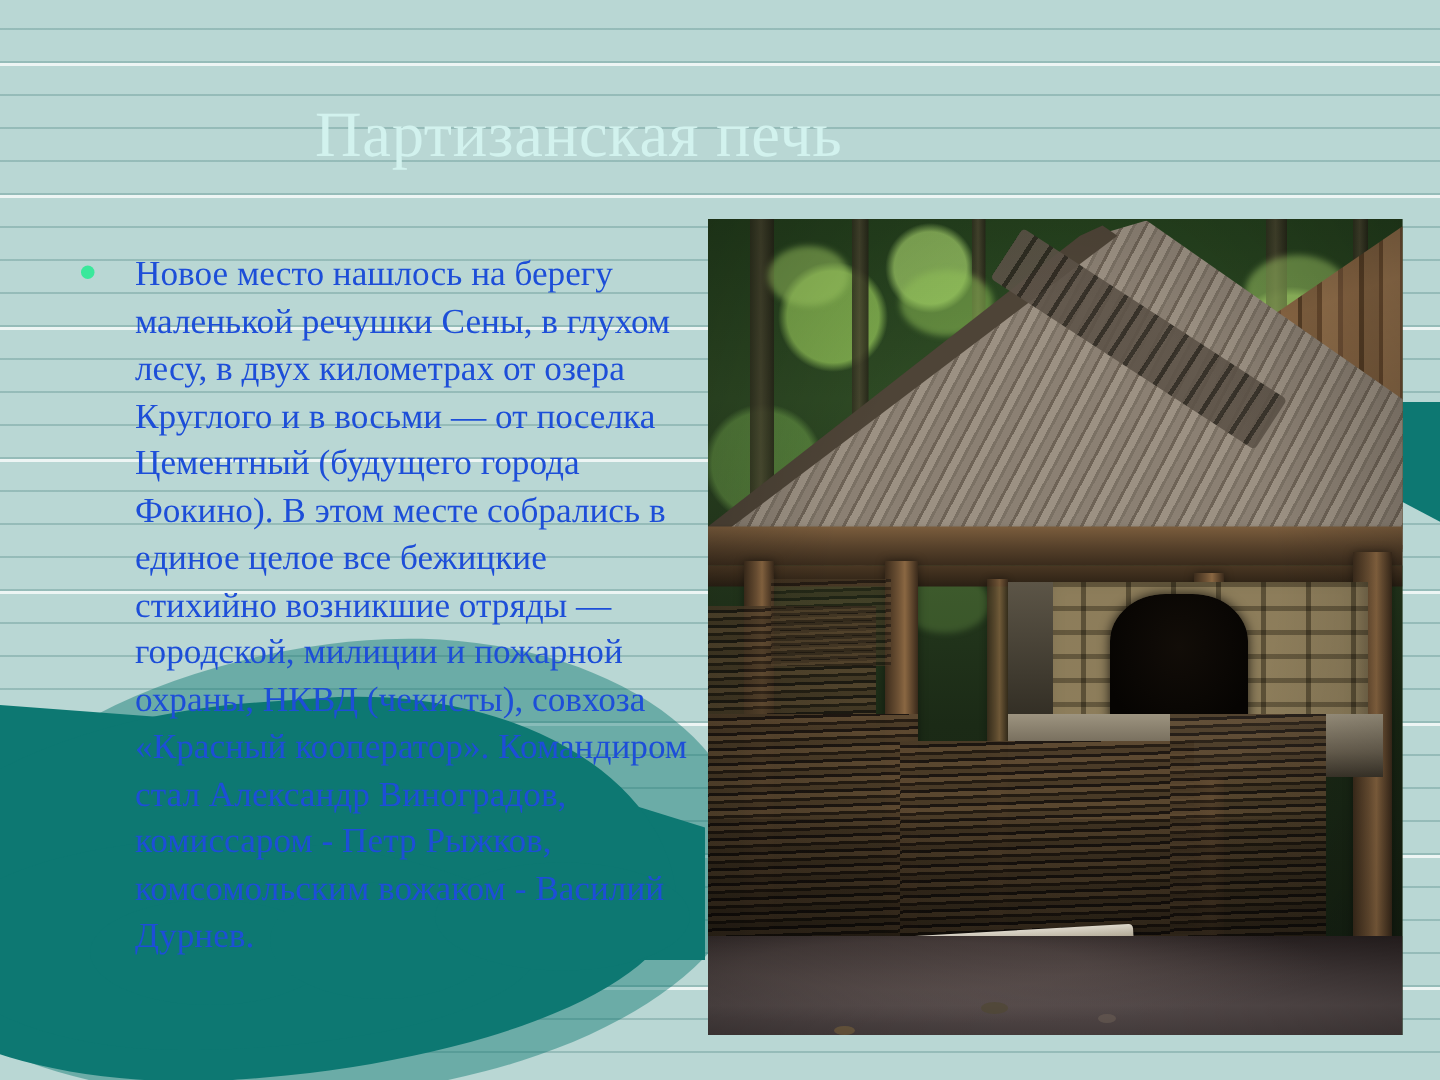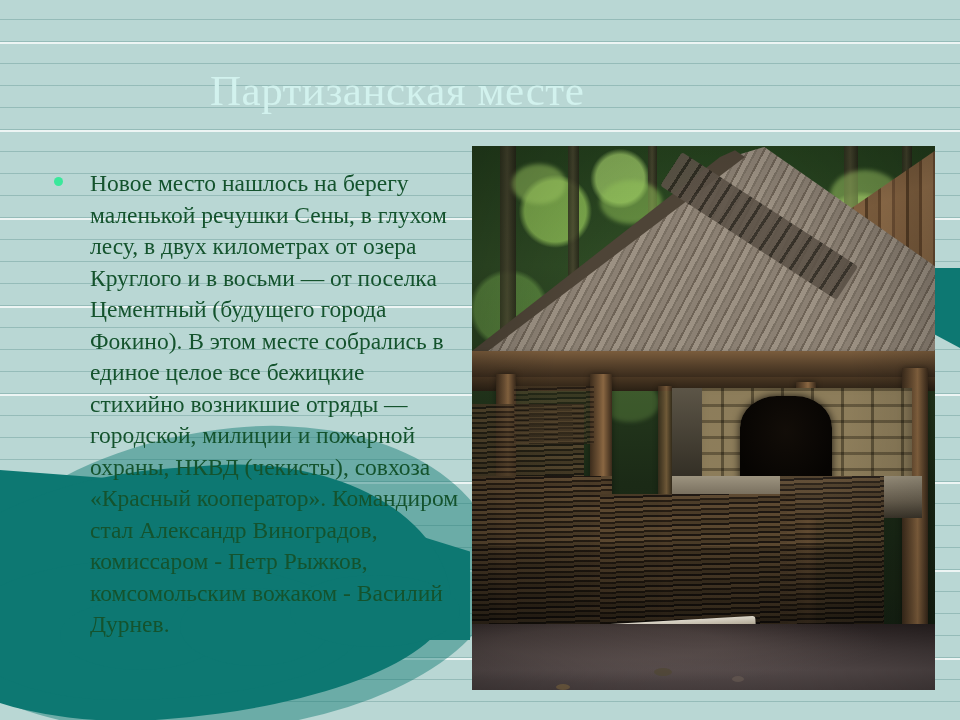--- a/index.html
+++ b/index.html
@@ -163,21 +163,21 @@
     flex: 0 0 auto;
     width: 9px;
     height: 9px;
     margin-top: 9px;
     margin-right: 27px;
     border-radius: 50%;
     background: #3ae89b;
   }
   .body-text {
     flex: 1 1 auto;
-    color: #14532d;
+    color: #1d4ed8;
     font-size: 23.5px;
     line-height: 31.5px;
     text-align: left;
     font-family: "Liberation Serif", "DejaVu Serif", serif;
   }
 
   
   .photo {
     position: absolute;
     left: 472px;
@@ -431,21 +431,21 @@
   <div class="wave-light"></div>
   <div class="wave-bridge"></div>
   <div class="wave-dark"></div>
   <div class="wave-dark2"></div>
   <div class="wave-lobe-c"></div>
   <div class="wave-lobe-a"></div>
   <div class="wave-lobe-b"></div>
 
   <div class="right-accent"></div>
 
-  <div class="title">Партизанская месте</div>
+  <div class="title">Партизанская печь</div>
 
   <div class="body-block">
     <span class="bullet"></span>
     <div class="body-text">Новое место нашлось на берегу маленькой речушки Сены, в глухом лесу, в двух километрах от озера Круглого и в восьми — от поселка Цементный (будущего города Фокино). В этом месте собрались в единое целое все бежицкие стихийно возникшие отряды — городской, милиции и пожарной охраны, НКВД (чекисты), совхоза «Красный кооператор». Командиром стал Александр Виноградов, комиссаром - Петр Рыжков, комсомольским вожаком - Василий Дурнев.</div>
   </div>
 
   <div class="photo">
 
     <div class="forest"></div>
 

